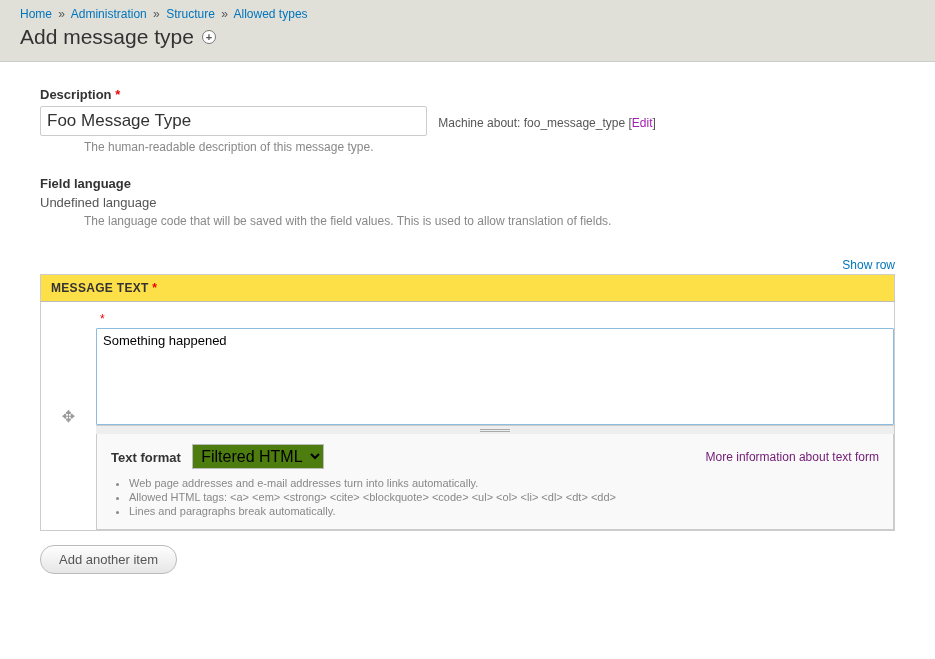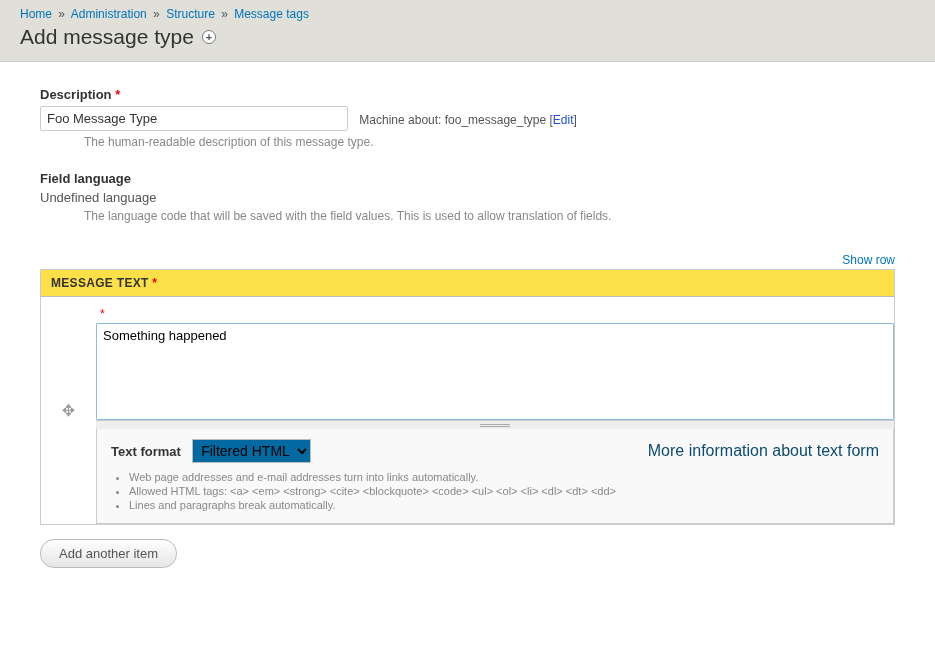--- a/index.html
+++ b/index.html
@@ -53,36 +53,36 @@
     .form-item { margin-bottom: 22px; }
     .field-label {
       font-weight: bold;
       font-size: 13px;
       color: #333;
       display: block;
       margin-bottom: 4px;
     }
     .required-marker { color: #e00; }
     .text-input {
-      width: 308px;
+      width: 387px;
       padding: 4px 6px;
-      font-size: 13px;
+      font-size: 17px;
       border: 1px solid #ccc;
       border-radius: 2px;
       color: #333;
     }
     .machine-name-suffix {
       display: inline-block;
       margin-left: 8px;
       font-size: 12px;
       color: #555;
       vertical-align: middle;
     }
     .machine-name-suffix a {
-      color: #1d4ed8;
+      color: #a21caf;
       text-decoration: none;
     }
     .description {
       color: #888;
       font-size: 12px;
       margin-top: 4px;
       margin-left: 44px;
     }
     .static-value {
       color: #555;
@@ -182,29 +182,29 @@
       justify-content: space-between;
       align-items: center;
       margin-bottom: 8px;
     }
     .format-label {
       font-weight: bold;
       font-size: 13px;
       margin-right: 8px;
     }
     .format-select {
-      font-size: 14px;
+      font-size: 16px;
       padding: 2px 4px;
       border: 1px solid #bbb;
-      background: #0369a1;
+      background: #4d7c0f;
     }
     .format-more a {
-      color: #0c4a6e;
+      color: #701a75;
       text-decoration: none;
-      font-size: 16px;
+      font-size: 12px;
     }
     .tips {
       list-style: disc;
       padding-left: 18px;
       color: #888;
       font-size: 11px;
     }
     .tips li { margin-bottom: 2px; }
     .below-desc {
       color: #888;
@@ -226,21 +226,21 @@
 <body>
 
 <div class="header-region">
   <div class="breadcrumb">
     <a href="#">Home</a>
     <span class="bc-sep">»</span>
     <a href="#">Administration</a>
     <span class="bc-sep">»</span>
     <a href="#">Structure</a>
     <span class="bc-sep">»</span>
-    <a href="#">Message tags</a>
+    <a href="#">Allowed types</a>
   </div>
   <h1 class="page-title">
     <span>Add message type</span>
     <span class="plus-icon">+</span>
   </h1>
 </div>
 
 <div class="content">
 
   <div class="form-item">

